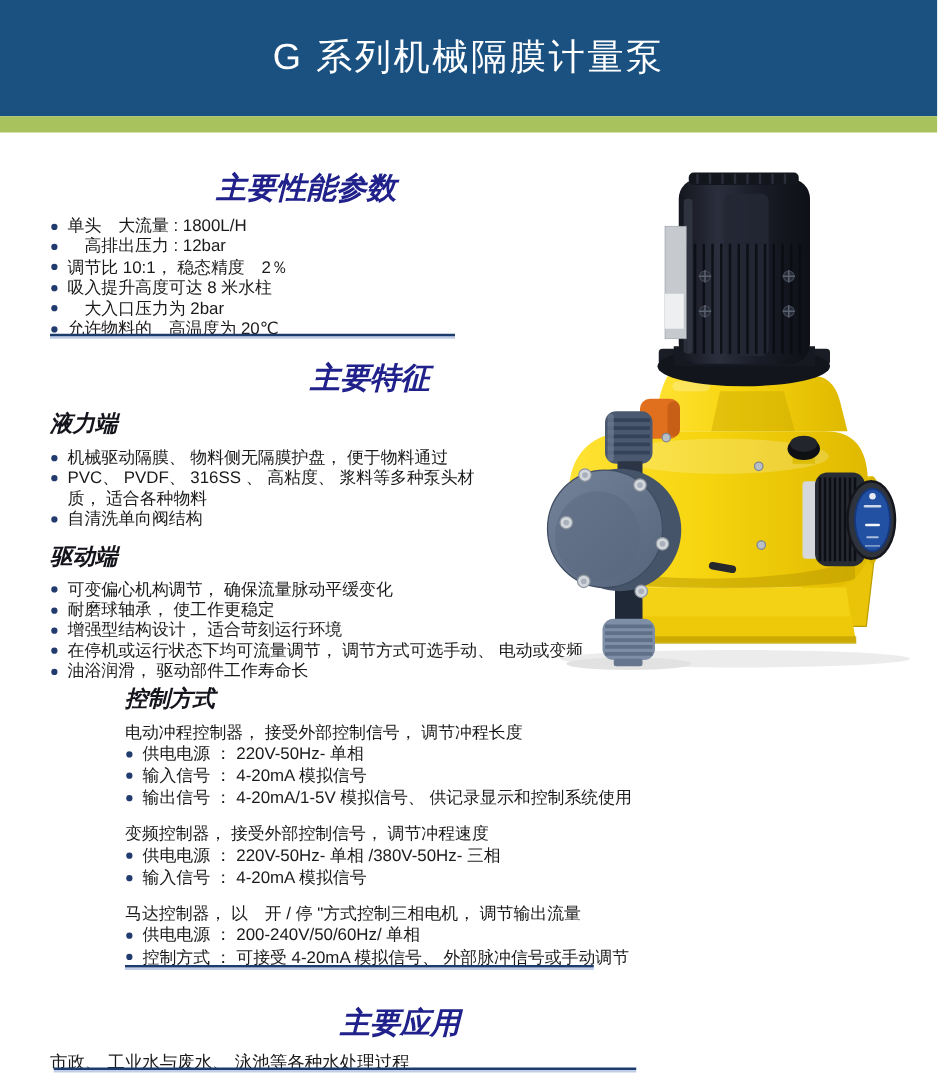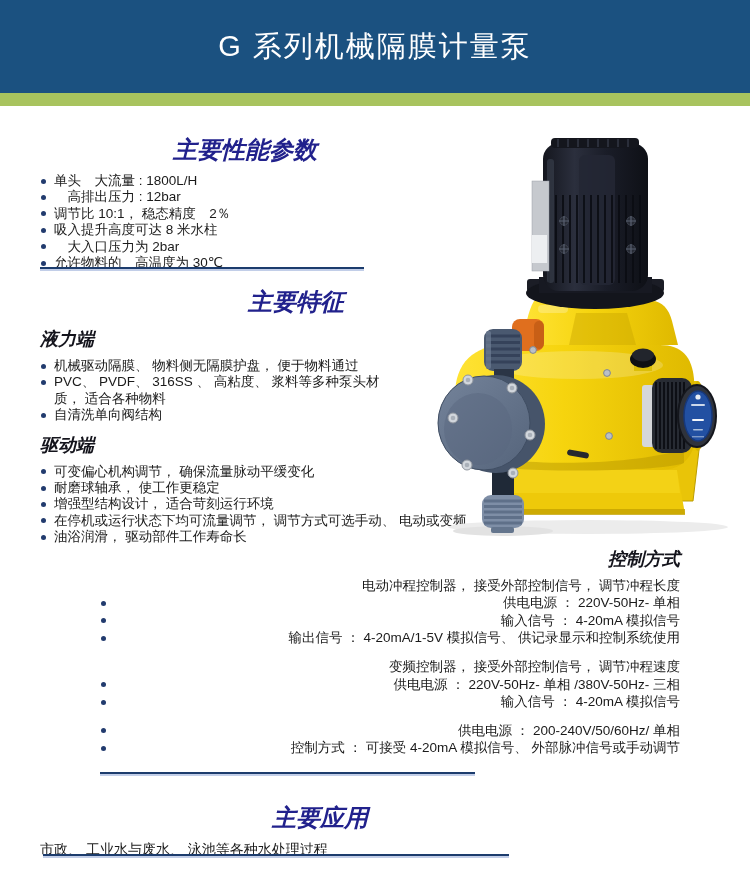--- a/index.html
+++ b/index.html
@@ -17,21 +17,21 @@
   ul.spec{margin:7px 0 0 0;padding:0;list-style:none;font-size:13.5px;line-height:16.4px;}
   ul.spec li{position:relative;padding-left:14px;white-space:pre-line;}
   ul.spec li::before{content:"";position:absolute;left:1px;top:5.5px;width:5px;height:5px;
                      border-radius:50%;background:#223b6e;}
   
   .abs{position:absolute;}
   #sec-performance{left:40px;top:134px;width:410px;}
   #sec-features{left:40px;top:286px;width:512px;}
   #sec-features h3.sub{margin-top:9px;}
   #sec-features .grp2{margin-top:15px;}
-  #sec-control{left:100px;top:551px;width:580px;font-size:13.5px;line-height:17.6px;text-align:right;}
+  #sec-control{left:100px;top:551px;width:580px;font-size:13.5px;line-height:17.6px;}
   #sec-control h3.sub{margin-bottom:8px;}
   #sec-control .cgroup{margin-bottom:11px;}
   #sec-control p{margin:0;}
   #sec-control ul.spec{margin-top:0;line-height:17.6px;}
   #sec-control ul.spec li::before{top:6.5px;}
   #sec-applications{left:40px;top:802px;width:560px;}
   #sec-applications p{margin:7px 0 0 0;font-size:14px;}
   .rule{position:absolute;height:0;border-top:2px solid #1c3c6d;box-shadow:0 2px 0 #c2cee8;}
   #rule-1{left:40px;top:267px;width:324px;}
   #rule-2{left:100px;top:772px;width:375px;}
@@ -49,21 +49,21 @@
   <div class="stripe"></div>
 
   <section class="abs" id="sec-performance">
     <h2 class="blue">主要性能参数</h2>
     <ul class="spec">
       <li>单头　大流量 : 1800L/H</li>
       <li>　高排出压力 : 12bar</li>
       <li>调节比 10:1，  稳态精度　2％</li>
       <li>吸入提升高度可达 8 米水柱</li>
       <li>　大入口压力为 2bar</li>
-      <li>允许物料的　高温度为 30℃</li>
+      <li>允许物料的　高温度为 20℃</li>
     </ul>
   </section>
   <div class="rule" id="rule-1"></div>
 
   <section class="abs" id="sec-features">
     <h2 class="blue">主要特征</h2>
     <h3 class="sub">液力端</h3>
     <ul class="spec">
       <li>机械驱动隔膜、  物料侧无隔膜护盘，  便于物料通过</li>
       <li>PVC、 PVDF、 316SS 、 高粘度、 浆料等多种泵头材
@@ -91,20 +91,21 @@
       </ul>
     </div>
     <div class="cgroup">
       <p>变频控制器，  接受外部控制信号，  调节冲程速度</p>
       <ul class="spec">
         <li>供电电源 ：  220V-50Hz- 单相 /380V-50Hz- 三相</li>
         <li>输入信号 ：  4-20mA 模拟信号</li>
       </ul>
     </div>
     <div class="cgroup">
+      <p>马达控制器，  以　开 / 停 "方式控制三相电机，  调节输出流量</p>
       <ul class="spec">
         <li>供电电源 ：  200-240V/50/60Hz/ 单相</li>
         <li>控制方式 ：  可接受 4-20mA 模拟信号、  外部脉冲信号或手动调节</li>
       </ul>
     </div>
   </section>
   <div class="rule" id="rule-2"></div>
 
   <section class="abs" id="sec-applications">
     <h2 class="blue">主要应用</h2>

